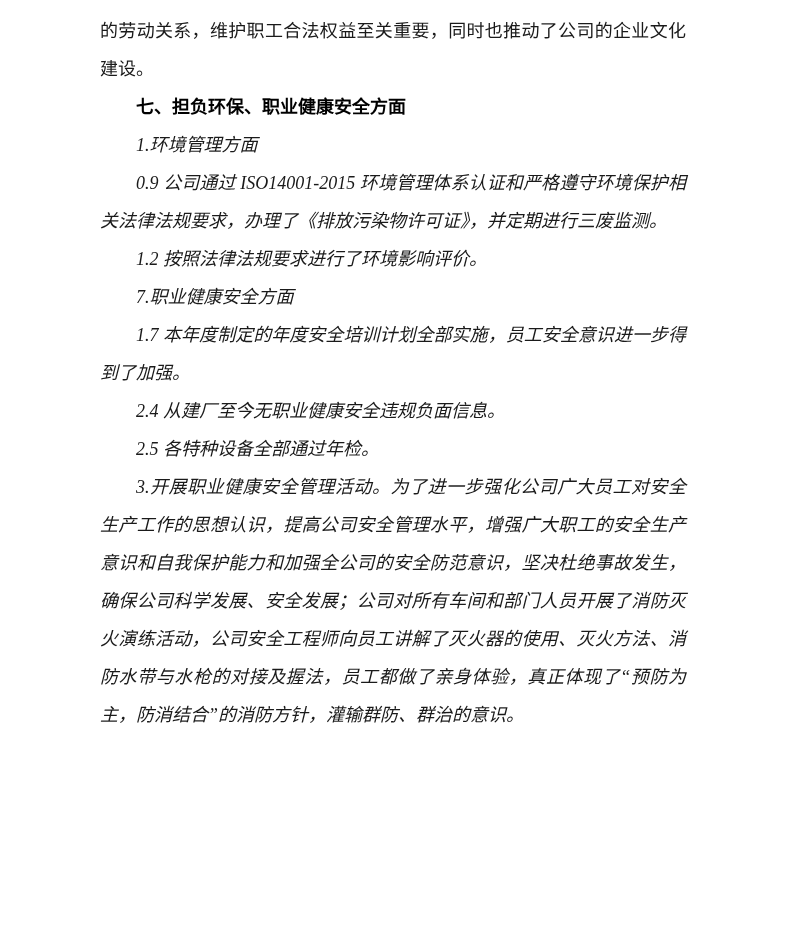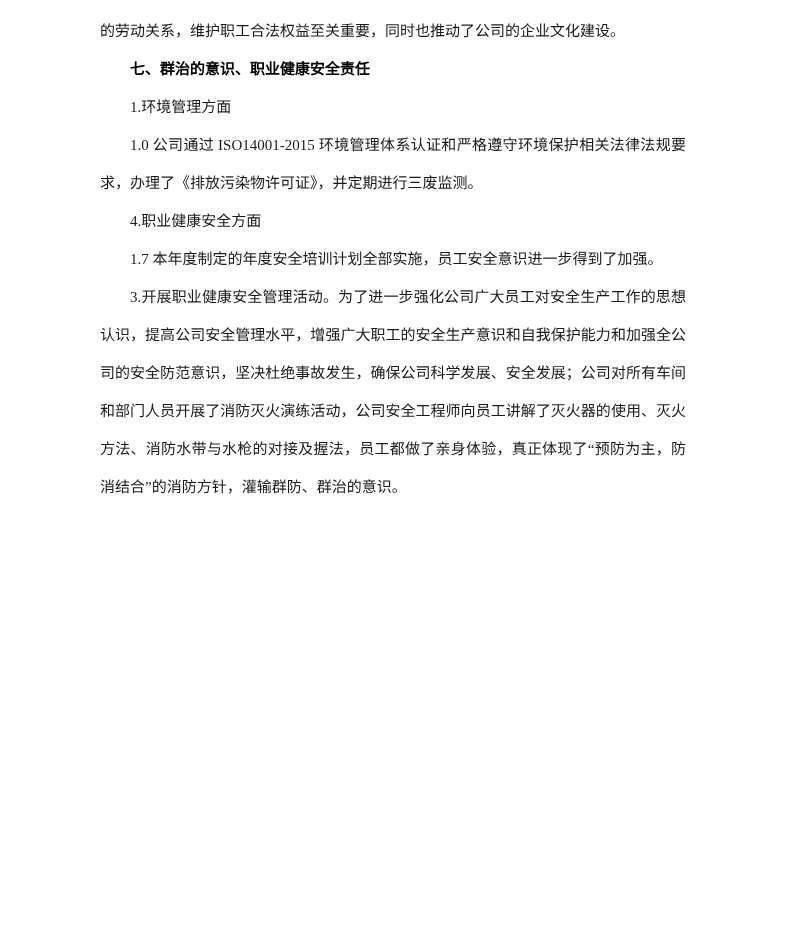--- a/index.html
+++ b/index.html
@@ -13,47 +13,51 @@
     overflow: hidden;
   }
   .doc-page {
     box-sizing: border-box;
     width: 786px;
     height: 927px;
     padding: 12px 100px 0 100px;
     background: #ffffff;
     color: #1a1a1a;
     font-family: "Liberation Serif", "DejaVu Serif", serif;
-    font-size: 15px;
+    font-size: 18px;
     line-height: 38px;
   }
   .doc-page p {
     margin: 0;
     padding: 0;
     text-align: justify;
     text-justify: inter-ideograph;
     word-break: break-all;
   }
   .para-indent {
     text-indent: 2em;
+    font-style: italic;
   }
   .para-continued {
     text-indent: 0;
   }
   .section-heading {
     text-indent: 2em;
     font-family: "Liberation Sans", "DejaVu Sans", sans-serif;
     font-weight: bold;
     color: #000000;
   }
 </style>
 </head>
 <body>
 
 <div class="doc-page">
   <p class="para-continued">的劳动关系，维护职工合法权益至关重要，同时也推动了公司的企业文化建设。</p>
-  <p class="section-heading">七、群治的意识、职业健康安全责任</p>
+  <p class="section-heading">七、担负环保、职业健康安全方面</p>
   <p class="para-indent">1.环境管理方面</p>
-  <p class="para-indent">1.0 公司通过 ISO14001-2015 环境管理体系认证和严格遵守环境保护相关法律法规要求，办理了《排放污染物许可证》，并定期进行三废监测。</p>
-  <p class="para-indent">4.职业健康安全方面</p>
+  <p class="para-indent">0.9 公司通过 ISO14001-2015 环境管理体系认证和严格遵守环境保护相关法律法规要求，办理了《排放污染物许可证》，并定期进行三废监测。</p>
+  <p class="para-indent">1.2 按照法律法规要求进行了环境影响评价。</p>
+  <p class="para-indent">7.职业健康安全方面</p>
   <p class="para-indent">1.7 本年度制定的年度安全培训计划全部实施，员工安全意识进一步得到了加强。</p>
+  <p class="para-indent">2.4 从建厂至今无职业健康安全违规负面信息。</p>
+  <p class="para-indent">2.5 各特种设备全部通过年检。</p>
   <p class="para-indent">3.开展职业健康安全管理活动。为了进一步强化公司广大员工对安全生产工作的思想认识，提高公司安全管理水平，增强广大职工的安全生产意识和自我保护能力和加强全公司的安全防范意识，坚决杜绝事故发生，确保公司科学发展、安全发展；公司对所有车间和部门人员开展了消防灭火演练活动，公司安全工程师向员工讲解了灭火器的使用、灭火方法、消防水带与水枪的对接及握法，员工都做了亲身体验，真正体现了“预防为主，防消结合”的消防方针，灌输群防、群治的意识。</p>
 </div>
 
 </body></html>

